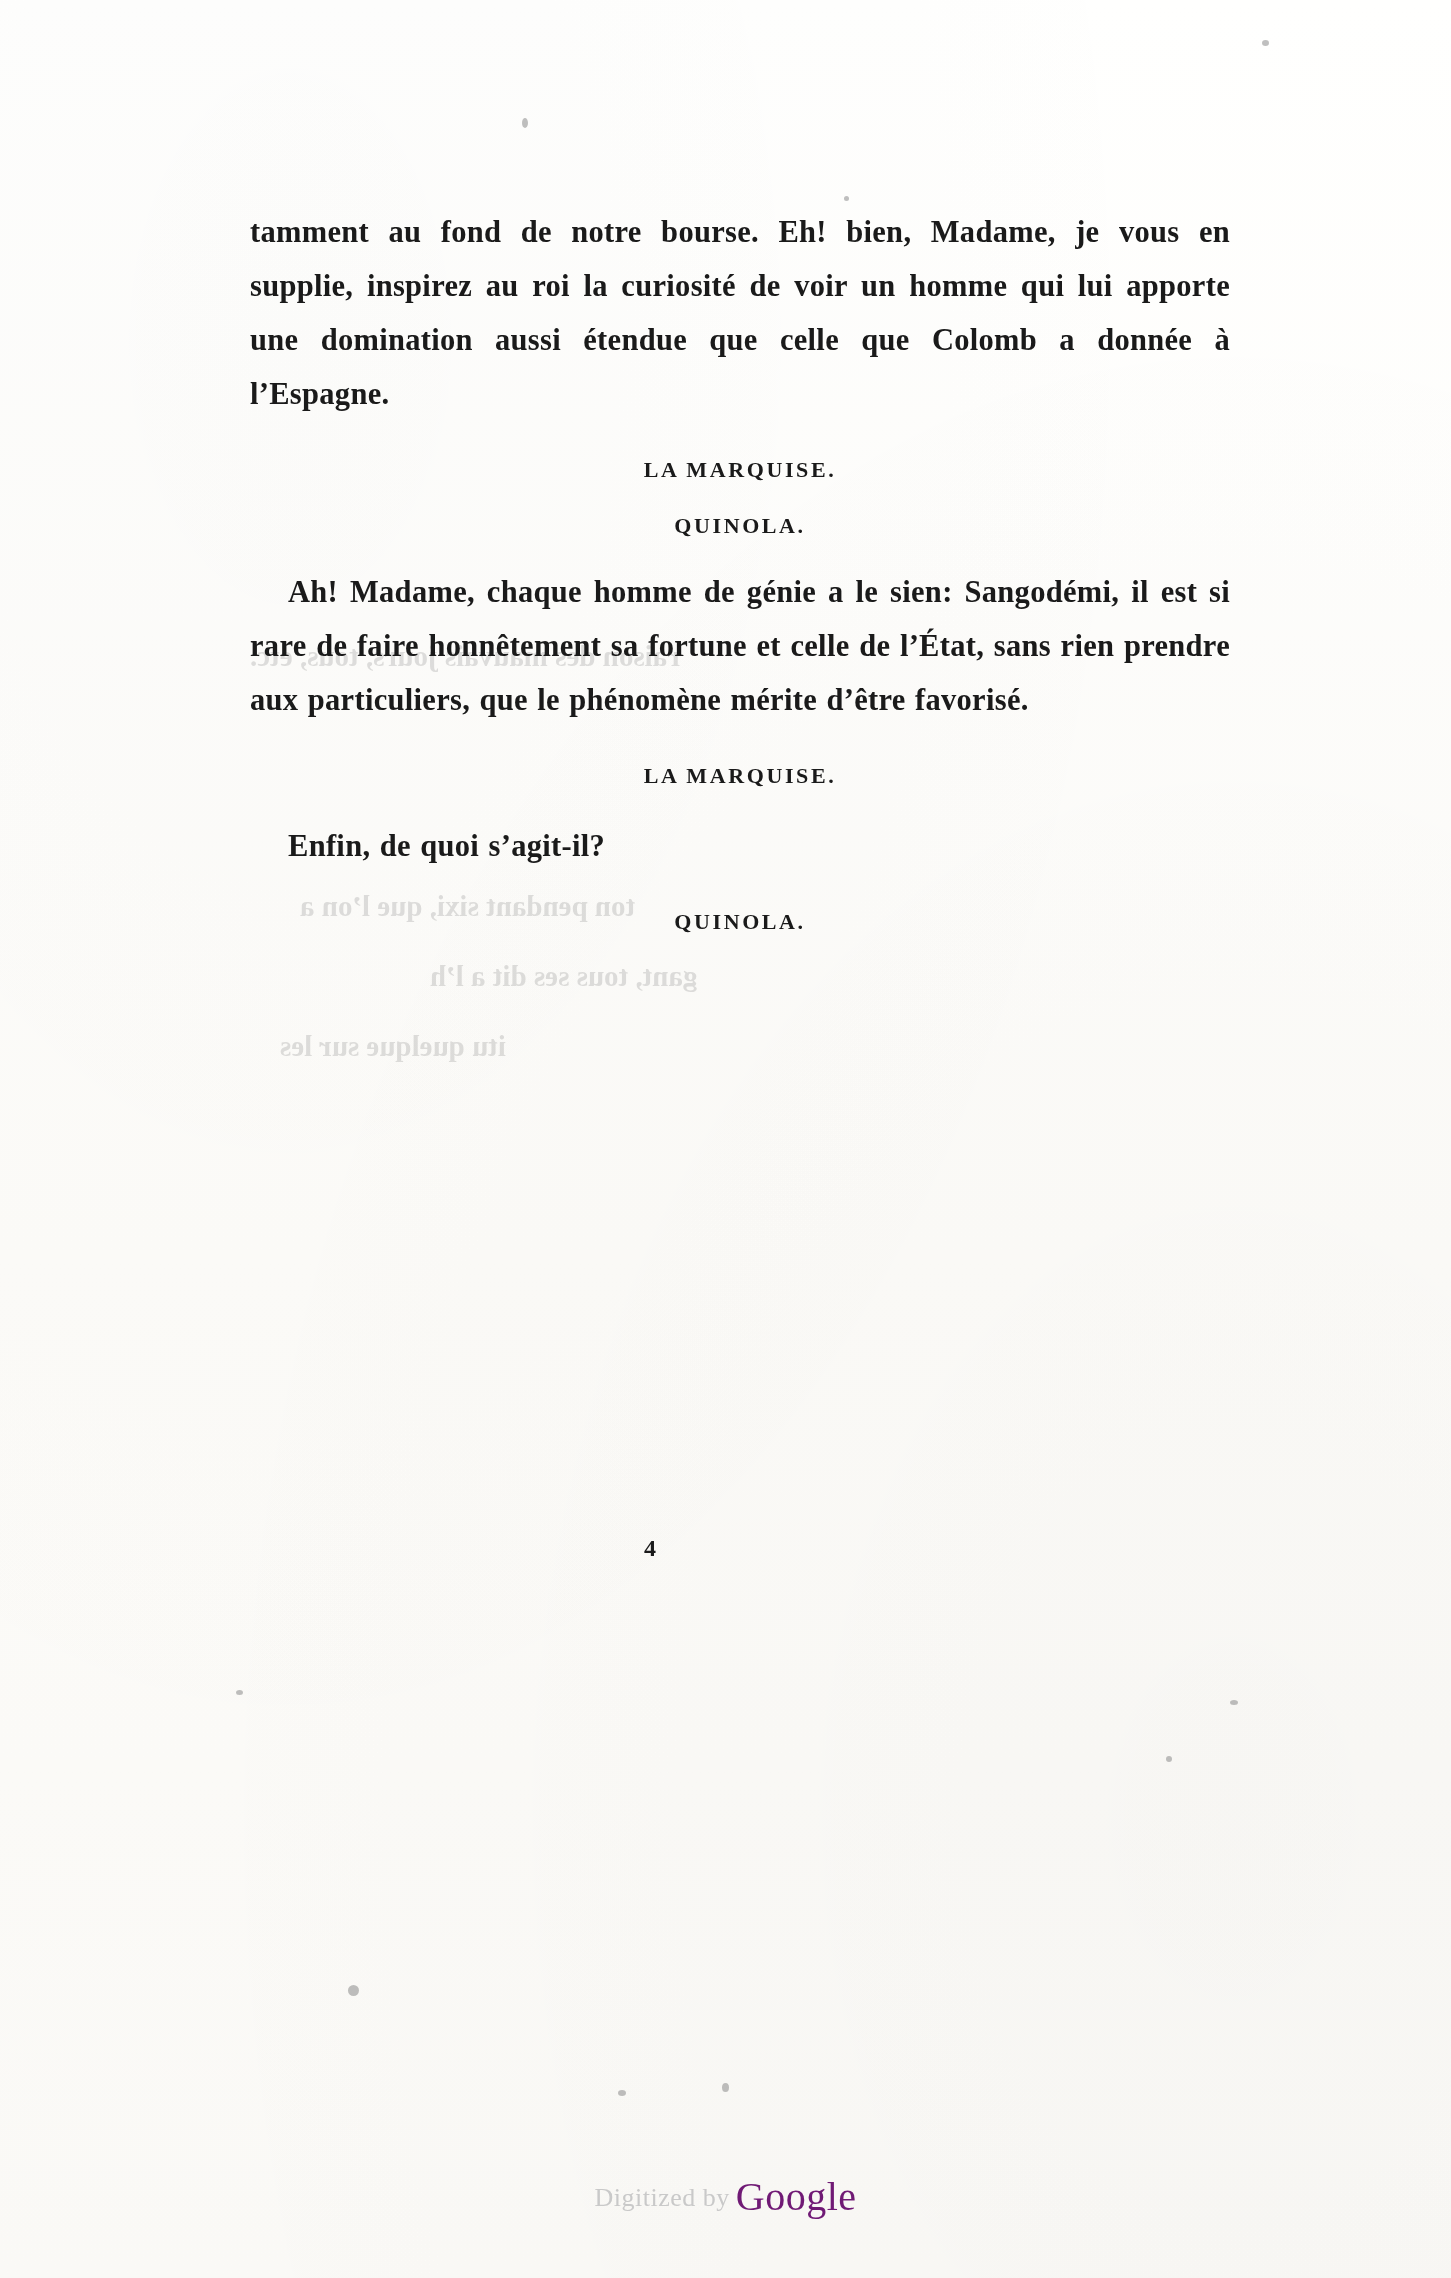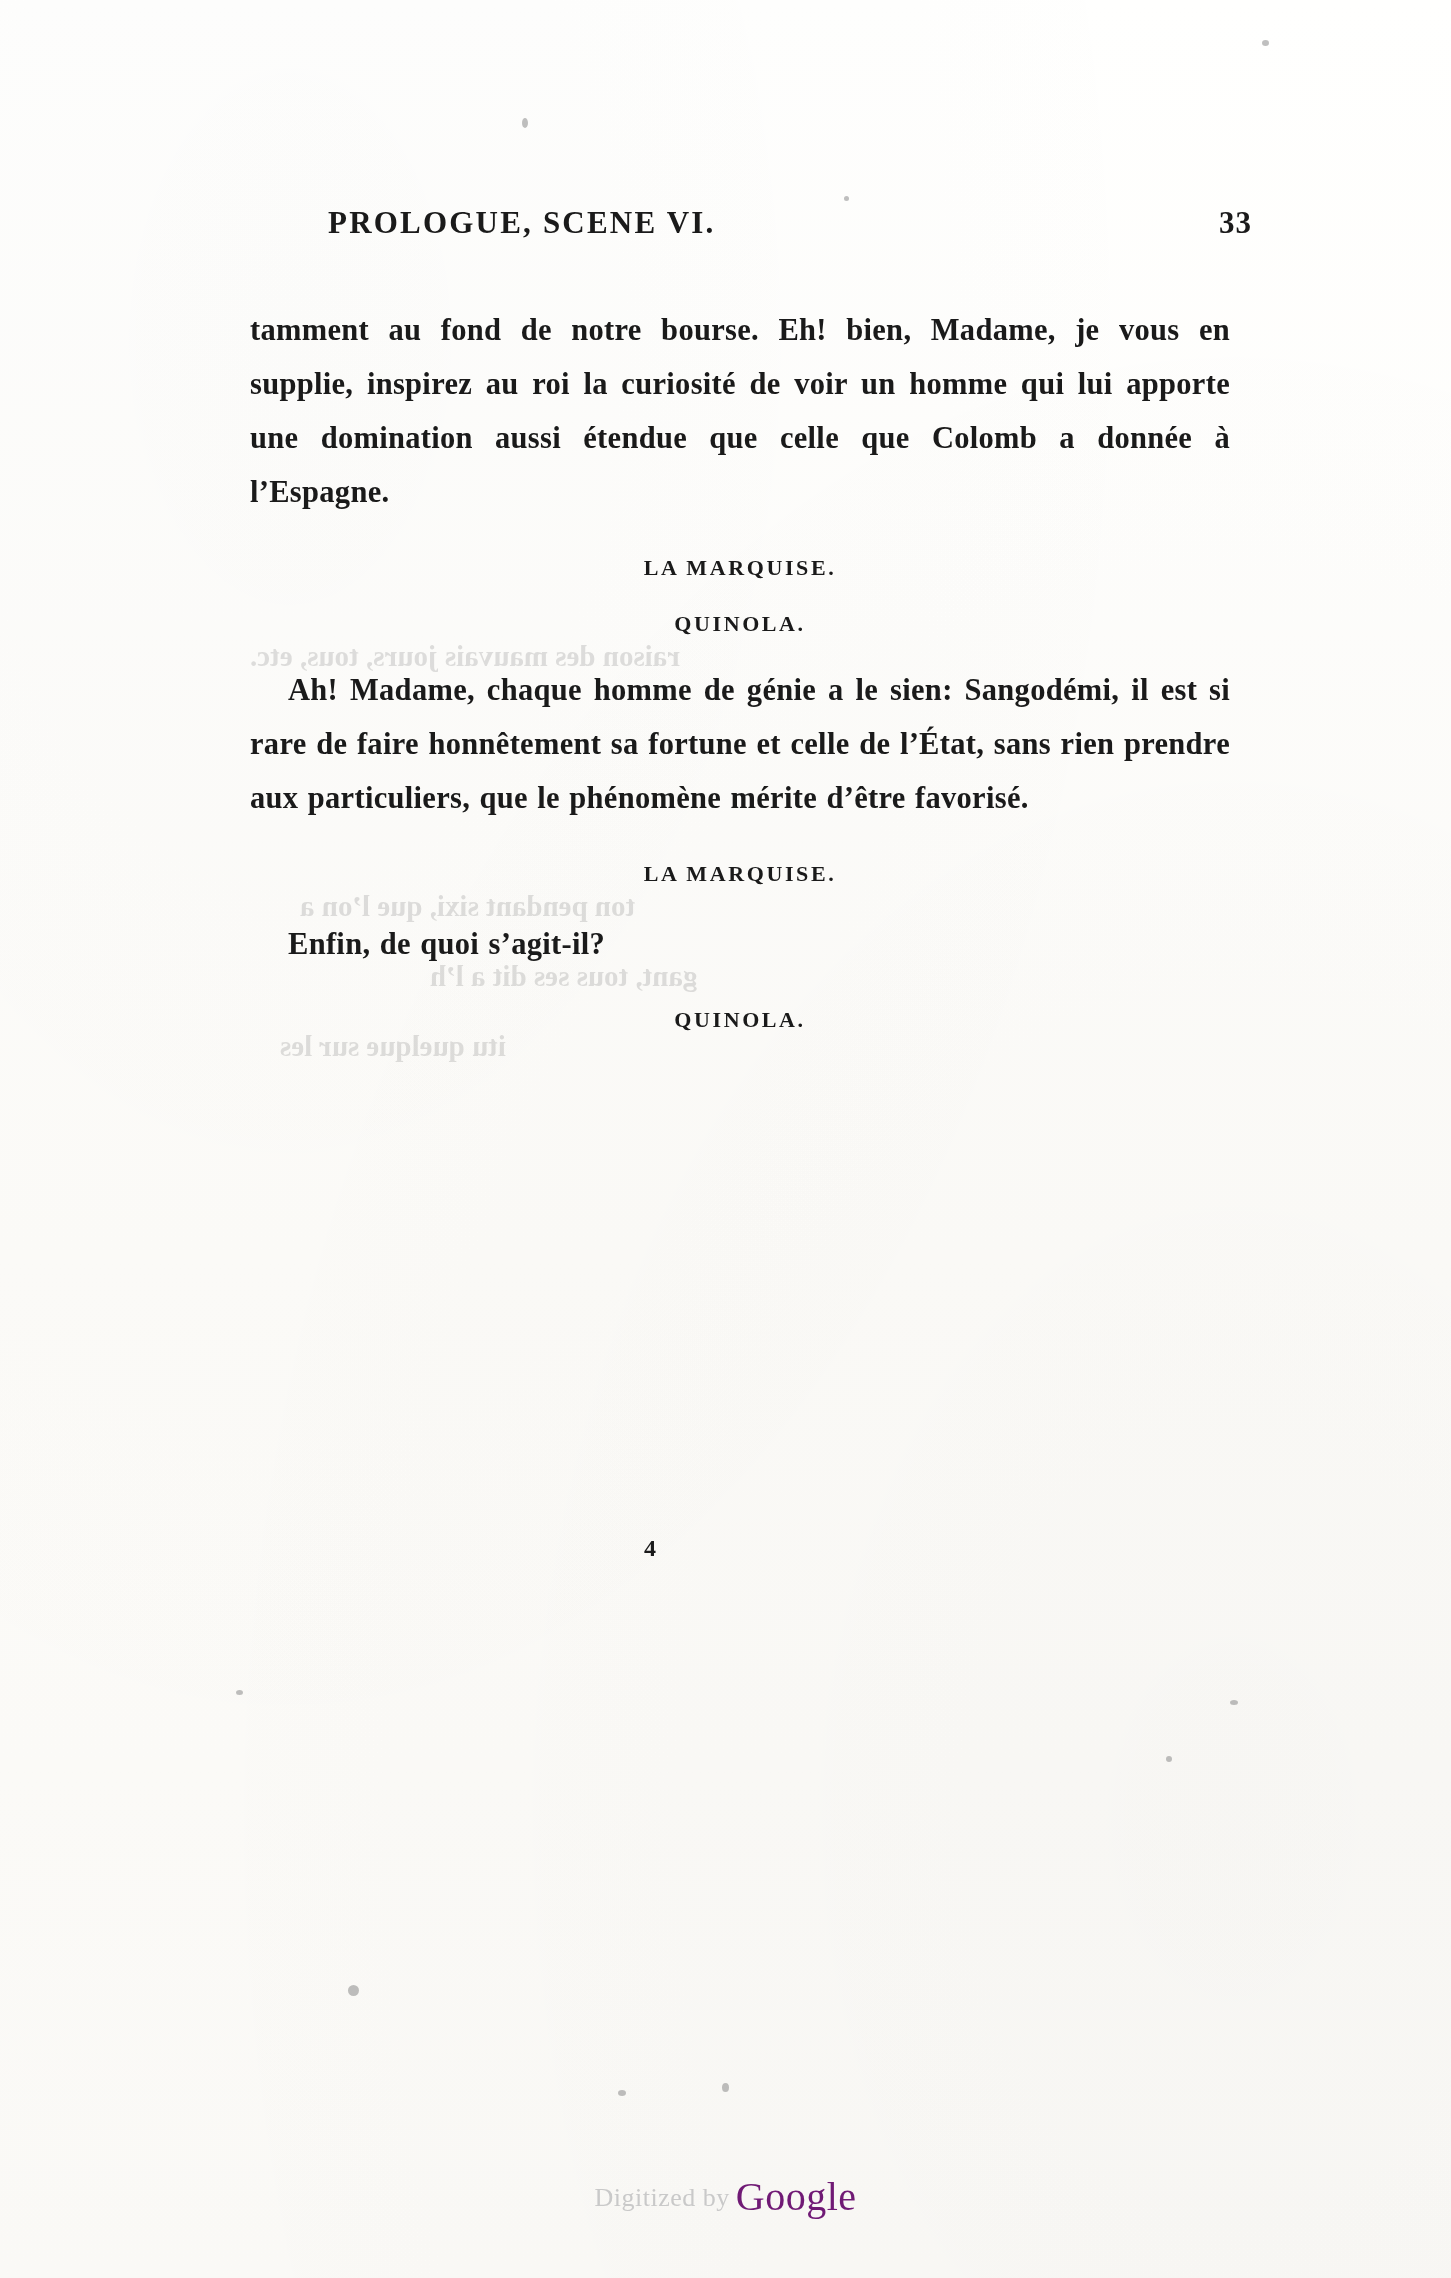--- a/index.html
+++ b/index.html
@@ -148,24 +148,20 @@
   <div class="speck" style="left:844px; top:196px; width:5px; height:5px;"></div>
   <div class="speck" style="left:348px; top:1985px; width:11px; height:11px;"></div>
   <div class="speck" style="left:618px; top:2090px; width:8px; height:6px;"></div>
   <div class="speck" style="left:722px; top:2083px; width:7px; height:9px;"></div>
   <div class="speck" style="left:1230px; top:1700px; width:8px; height:5px;"></div>
   <div class="speck" style="left:236px; top:1690px; width:7px; height:5px;"></div>
   <div class="speck" style="left:1166px; top:1756px; width:6px; height:6px;"></div>
 
   <div class="content">
 
-    <div class="header-row">
-      <div class="running-head">PROLOGUE, SCENE VI.</div>
-      <div class="folio">33</div>
-    </div>
 
     <p class="para runon">tamment au fond de notre bourse. Eh! bien, Madame, je vous en supplie, inspirez au roi la curiosité de voir un homme qui lui apporte une domination aussi étendue que celle que Colomb a donnée à l’Espagne.</p>
 
     <div class="speaker">LA MARQUISE.</div>
 
     <div class="speaker tight">QUINOLA.</div>
     <p class="para indent">Ah! Madame, chaque homme de génie a le sien: Sangodémi, il est si rare de faire honnêtement sa fortune et celle de l’État, sans rien prendre aux particuliers, que le phénomène mérite d’être favorisé.</p>
 
     <div class="speaker">LA MARQUISE.</div>
     <p class="para indent">Enfin, de quoi s’agit-il?</p>

